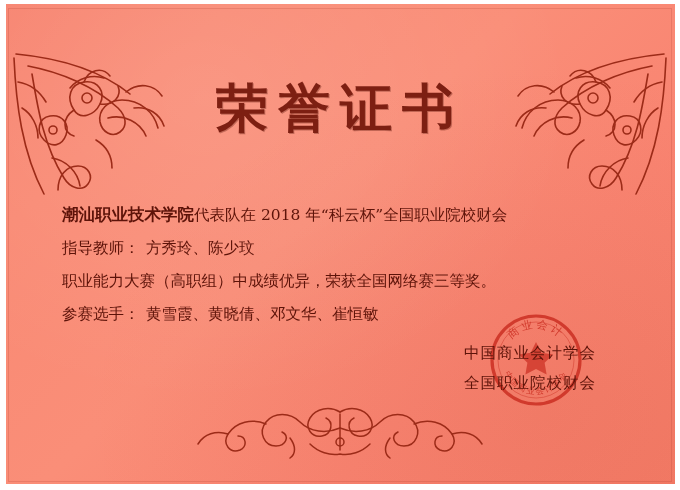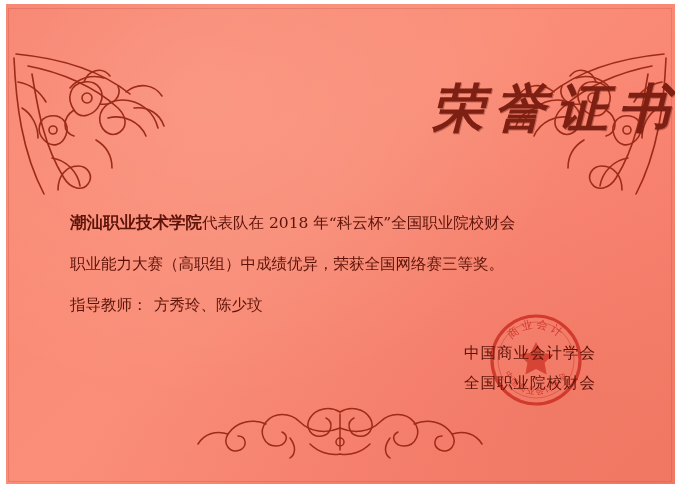--- a/index.html
+++ b/index.html
@@ -54,43 +54,42 @@
   #ornament-top-left  { left: 8px;  top: 48px; }
   #ornament-top-right { right: 8px; top: 48px; transform: scaleX(-1); }
   #ornament-bottom-center { left: 50%; bottom: 28px; transform: translateX(-50%); }
 
   
   #title {
     position: absolute;
     top: 74px;
     left: 0;
     width: 680px;
-    text-align: right;
+    text-align: center;
     font-family: "DejaVu Serif", "Liberation Serif", serif;
     font-size: 52px;
     font-weight: bold;
     letter-spacing: 10px;
     color: #7d1f12;
     text-shadow: 1px 1px 0 rgba(90,20,10,0.35);
-    font-style: italic;
   }
 
   
   #body-text {
     position: absolute;
     left: 62px;
     top: 198px;
     width: 556px;
     color: #5d1309;
     font-family: "DejaVu Serif", "Liberation Serif", serif;
     font-size: 15.5px;
     line-height: 33px;
   }
   .para {
-    margin: 8px;
+    margin: 0;
     text-align: justify;
   }
   .emph-name {
     font-weight: bold;
     font-size: 16.5px;
   }
   .label {
     display: inline-block;
     min-width: 84px;
   }
@@ -206,23 +205,26 @@
       <path d="M200 34 C194 42 194 50 200 54"></path>
     </svg>
   </div>
 
   <div id="title">荣誉证书</div>
 
   <div id="body-text">
     <p class="para">
       <span class="emph-name">潮汕职业技术学院</span><span>代表队在 2018 年“科云杯”全国职业院校财会</span>
     </p>
+    <p class="para">
+      <span class="label">指导教师：</span><span>方秀玲、陈少玟</span>
+    </p>
     <p class="para">职业能力大赛（高职组）中成绩优异，荣获全国网络赛三等奖。</p>
     <p class="para">
-      <span class="label">指导教师：</span><span>方秀玲、陈少玟</span>
+      <span class="label">参赛选手：</span><span>黄雪霞、黄晓倩、邓文华、崔恒敏</span>
     </p>
   </div>
 
   <div id="seal">
     <svg width="96" height="96" viewBox="0 0 96 96" fill="none">
       <circle cx="48" cy="48" r="44" stroke="#c8281c" stroke-width="3.2" fill="none"></circle>
       <circle cx="48" cy="48" r="38" stroke="#c8281c" stroke-width="1" fill="none" opacity="0.5"></circle>
       <path d="M48 30 l5.3 10.7 11.8 1.7 -8.5 8.3 2 11.8 -10.6 -5.6 -10.6 5.6 2 -11.8 -8.5 -8.3 11.8 -1.7 Z" fill="#c8281c" opacity="0.85"></path>
       <path id="sealTopPath" d="M 16 48 A 32 32 0 0 1 80 48" fill="none"></path>
       <text fill="#c8281c" font-size="11" font-family="DejaVu Serif, serif" letter-spacing="3">

